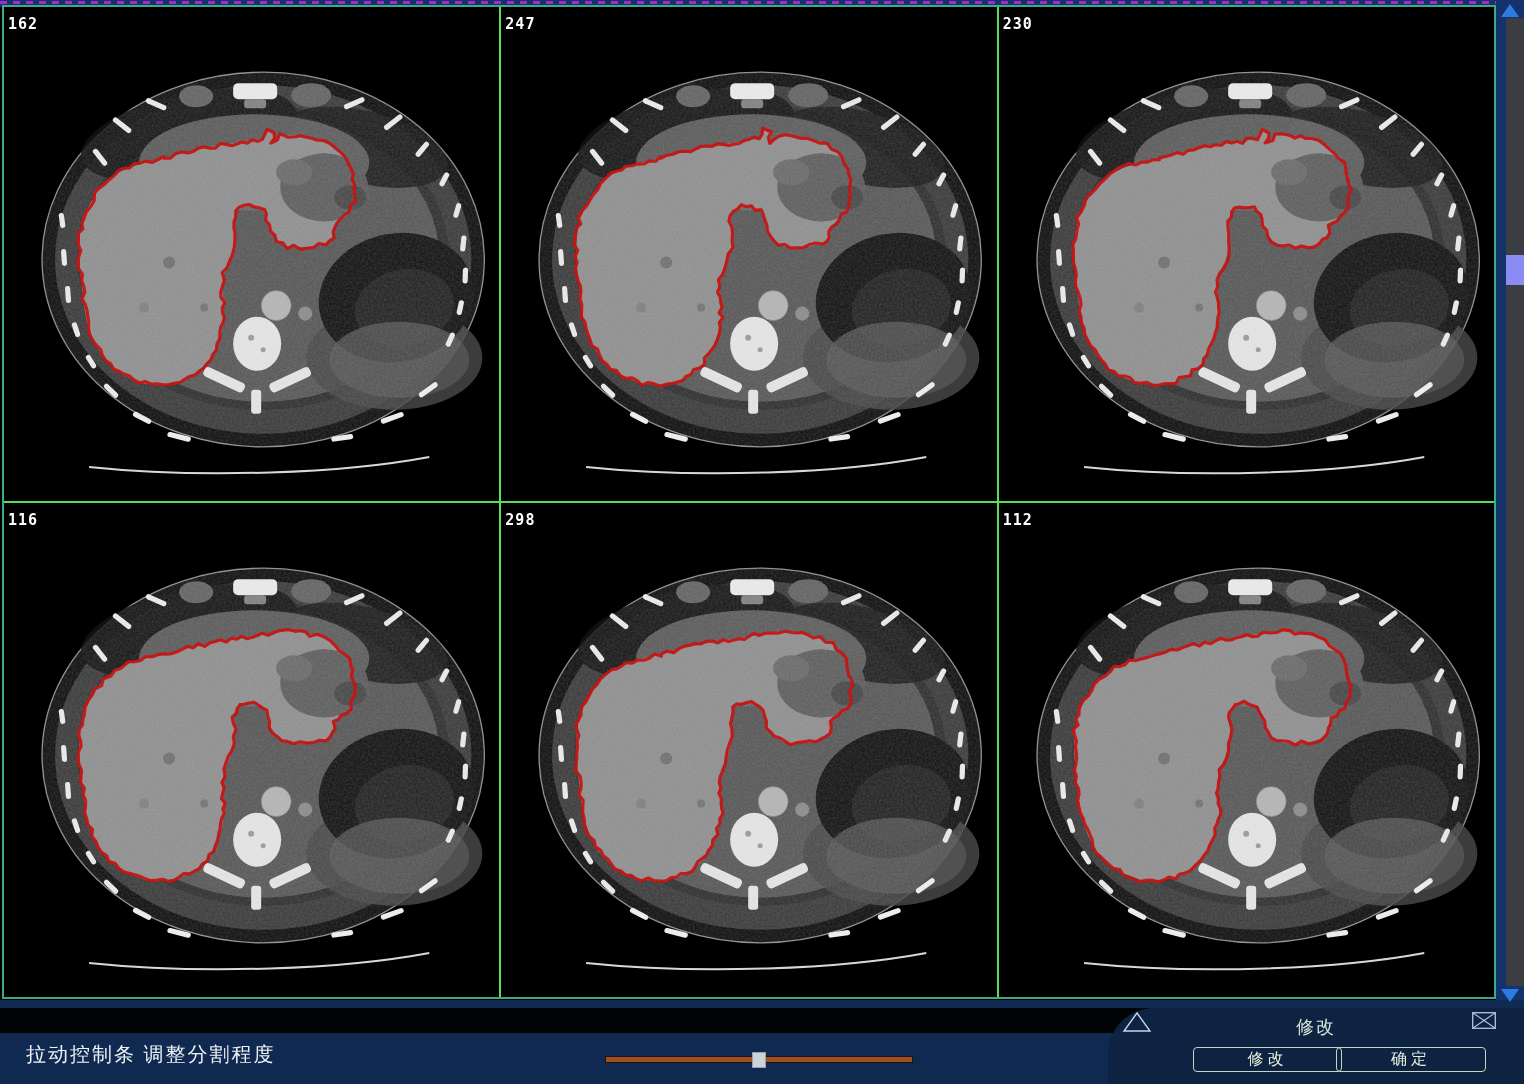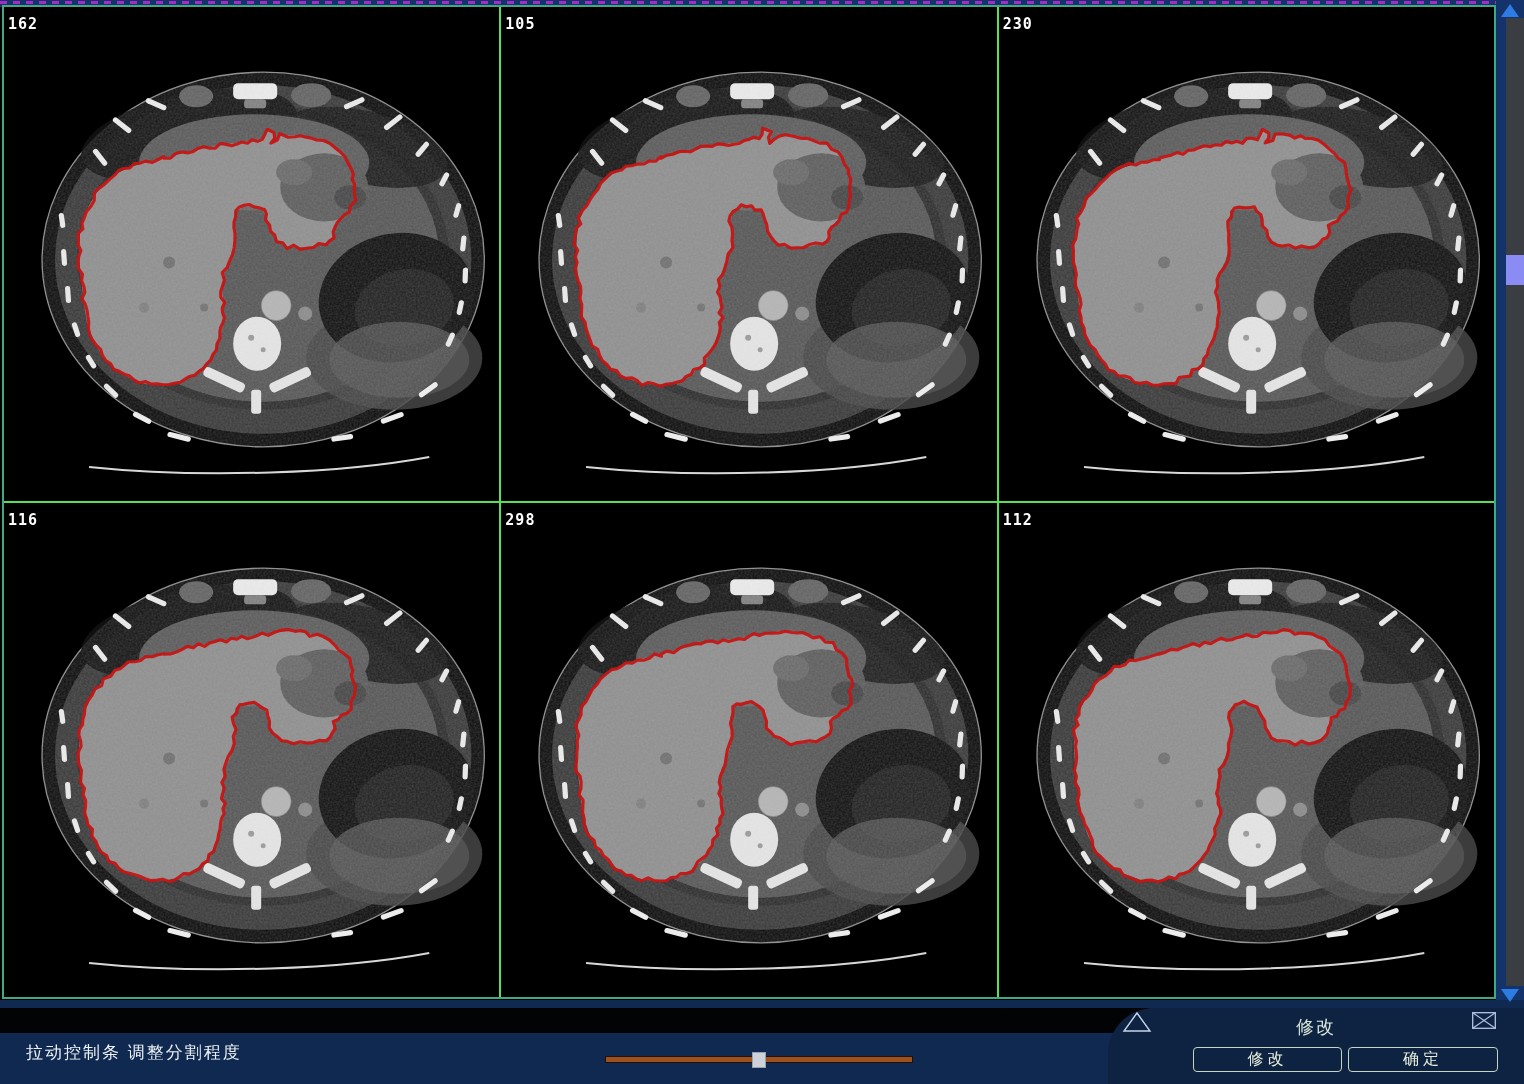--- a/index.html
+++ b/index.html
@@ -32,40 +32,40 @@
   
   .scroll-strip{position:absolute;top:0;right:0;width:28px;height:1000px;background:var(--c-navy);z-index:3;}
   .scroll-track{position:absolute;top:18px;right:0;width:18px;height:968px;background:var(--c-scroll-track);}
   .scroll-thumb{position:absolute;right:0;width:18px;height:30px;background:var(--c-scroll-thumb);}
   .arrow{position:absolute;right:5px;width:0;height:0;border-left:9px solid transparent;border-right:9px solid transparent;z-index:6;}
   .arrow.up{top:4px;border-bottom:13px solid var(--c-scroll-arrow);}
   .arrow.down{top:989px;border-top:13px solid var(--c-scroll-arrow);}
   
   .bottom-bar{position:absolute;left:0;top:1000px;width:100%;height:84px;background:var(--c-bar);z-index:4;}
   .black-strip{position:absolute;left:0;top:8px;width:1150px;height:25px;background:#020305;}
-  .hint{position:absolute;left:26px;top:41px;color:#edf1f5;font-size:17px;letter-spacing:2px;white-space:pre;}
+  .hint{position:absolute;left:26px;top:41px;color:#edf1f5;font-size:20px;letter-spacing:2px;white-space:pre;}
   .slider{position:absolute;left:605px;top:50px;width:310px;height:20px;}
   .slider-track{position:absolute;left:0;top:6px;width:308px;height:7px;box-sizing:border-box;
     background:var(--c-slider-track);border:1px solid #22110a;}
   .slider-thumb{position:absolute;top:2px;width:14px;height:16px;box-sizing:border-box;
     background:var(--c-slider-thumb);border:1px solid #98a2ae;}
   
   .panel{position:absolute;left:1108px;top:8px;right:0;bottom:0;background:var(--c-panel);
     border-top-left-radius:46px;}
   .panel-title{position:absolute;left:0;right:0;top:7px;text-align:center;color:var(--c-title);
     font-size:18px;letter-spacing:2px;}
   .tri{position:absolute;left:14px;top:3px;}
   .mail{position:absolute;right:28px;top:4px;}
   .btn{position:absolute;top:39px;height:25px;width:149px;box-sizing:border-box;
     border:1px solid var(--c-btn-border);border-radius:4px;background:transparent;
     color:var(--c-btn-text);font-size:16px;letter-spacing:4px;
     display:flex;align-items:center;justify-content:center;cursor:pointer;
     font-family:"Liberation Sans",sans-serif;}
   .btn.modify{left:85px;}
-  .btn.confirm{left:240px;width:150px;}
+  .btn.confirm{left:228px;width:150px;}
 </style>
 </head>
 <body>
 
 <svg width="0" height="0" style="position:absolute" aria-hidden="true">
   <defs>
     <filter id="grainF" x="-5%" y="-5%" width="110%" height="110%">
       <feTurbulence type="fractalNoise" baseFrequency="0.5" numOctaves="3" seed="11" stitchTiles="stitch"></feTurbulence>
       <feColorMatrix type="matrix" values="0 0 0 0 0.6  0 0 0 0 0.6  0 0 0 0 0.6  0 0 0 0.45 0"></feColorMatrix>
     </filter>
@@ -203,21 +203,21 @@
             <rect x="-7.5" y="-2.6" width="15" height="5.2" rx="2.6" fill="#ececec" transform="translate(456,300) rotate(-78)"></rect>
             <rect x="-7.5" y="-2.6" width="15" height="5.2" rx="2.6" fill="#ececec" transform="translate(446,332) rotate(-66)"></rect>
             <rect x="-11" y="-2.6" width="22" height="5.2" rx="2.6" fill="#ececec" transform="translate(424,382) rotate(-36)"></rect>
             <rect x="-12" y="-2.6" width="24" height="5.2" rx="2.6" fill="#ececec" transform="translate(388,410) rotate(-20)"></rect>
             <rect x="-11" y="-2.6" width="22" height="5.2" rx="2.6" fill="#ececec" transform="translate(338,430) rotate(-8)"></rect>
   <path d="M85,459 C200,471 340,465 425,449" stroke="#d8d8d8" stroke-width="2" fill="none"></path>
   <rect x="38" y="62" width="444" height="386" clip-path="url(#bodyClip)" filter="url(#grainF)" opacity="0.5"></rect>
   <path d="M160,151L165.6,147.9L171.8,147.0L177.6,144.5L183.3,144.0L189.2,144.5L194.4,141.9L199.5,139.0L205.3,138.8L211.0,139.1L216.2,136.6L222.0,137.1L227.5,138.2L232.7,136.9L238.0,136.2L242.9,133.3L247.8,132.2L252.6,129.9L258.1,131.4L261.0,126.8L261.3,121.0L270.2,124.5L267.2,130.2L268.6,136.1L272.8,132.3L277.8,128.9L284.0,127.4L291.0,128.8L295.8,130.1L300.8,131.2L306.0,131.1L312.3,133.3L318.6,135.9L325.9,135.9L330.4,142.1L336.8,144.6L340.9,150.1L342.9,156.6L347.1,162.0L347.4,167.1L349.7,171.9L348.7,177.3L348.1,182.3L349.5,187.7L347.8,193.0L347.7,198.9L345.4,204.8L340.2,206.8L337.8,213.0L334.8,216.8L330.5,219.5L327.5,224.2L327.9,230.0L325.5,234.2L321.6,236.6L314.5,235.6L308.5,237.0L302.5,240.0L296.0,240.3L289.4,240.6L283.2,236.8L276.9,237.8L272.8,233.3L269.3,228.6L266.3,223.7L265.7,217.7L263.5,211.9L262.1,207.0L260.1,202.5L253.7,202.7L250.3,198.3L245.0,199.4L240.0,197.4L236.2,201.8L232.0,204.0L228.9,208.5L227.7,213.6L230.7,219.9L231.4,225.9L230.8,233.0L231.8,240.1L226.9,246.7L225.6,253.9L223.7,260.4L221.7,266.8L217.2,272.2L218.7,279.1L216.3,284.5L219.1,289.6L219.6,295.0L221.0,299.9L217.8,305.1L221.9,309.9L218.1,314.8L219.2,320.2L218.3,325.3L216.5,331.2L214.2,336.8L210.6,341.9L207.3,346.2L203.2,350.1L203.3,356.8L198.5,360.2L192.6,361.8L189.8,366.8L185.0,368.6L181.3,372.9L176.2,374.3L170.5,375.9L164.8,376.5L159.2,378.4L153.0,376.1L147.1,374.7L140.9,377.7L136.1,372.9L131.1,370.1L124.8,370.6L119.3,368.1L115.6,362.9L109.6,361.6L105.9,356.8L101.3,353.0L98.5,347.6L96.7,341.7L90.9,338.0L89.0,332.0L86.9,326.4L85.0,320.7L84.0,314.6L80.1,309.3L80.6,303.1L80.7,296.9L78.9,291.0L79.8,284.9L79.5,278.8L77.0,273.0L75.3,267.1L74.3,261.2L76.0,255.0L74.2,249.1L76.6,242.9L73.3,237.2L73.8,231.6L74.7,225.9L75.3,220.7L79.8,216.4L77.2,210.6L80.6,203.8L85.7,198.3L89.0,192.3L92.8,186.5L97.0,181.8L99.7,175.8L104.8,170.7L109.9,165.7L115.3,164.0L120.5,162.7L124.5,159.0L130.7,158.4L136.4,156.8L142.5,156.7L148.0,153.8L154.4,154.0L159.6,149.3Z" fill="none" stroke="var(--c-contour,#c61414)" stroke-width="3.1" stroke-linejoin="round" opacity="0.95"></path>
 </svg>
         </div>
-    <div class="slice-label">105</div>
+    <div class="slice-label">247</div>
   </div>
       <div class="cell">
     <div class="ct">
           <svg viewBox="0 0 495 493" preserveAspectRatio="none">
   <ellipse cx="259" cy="252" rx="221" ry="187" fill="#0c0c0c" stroke="#8f8f8f" stroke-width="1.3"></ellipse>
   <ellipse cx="259" cy="252" rx="208" ry="174" fill="#383838"></ellipse>
   <ellipse cx="259" cy="250" rx="186" ry="152" fill="#2c2c2c"></ellipse>
   <ellipse cx="259" cy="250" rx="176" ry="144" fill="#555555"></ellipse>
   <ellipse cx="185" cy="128" rx="110" ry="42" fill="#121212" opacity="0.9" transform="rotate(-12 185 128)"></ellipse>
   <ellipse cx="360" cy="140" rx="85" ry="36" fill="#161616" opacity="0.85" transform="rotate(14 360 140)"></ellipse>

